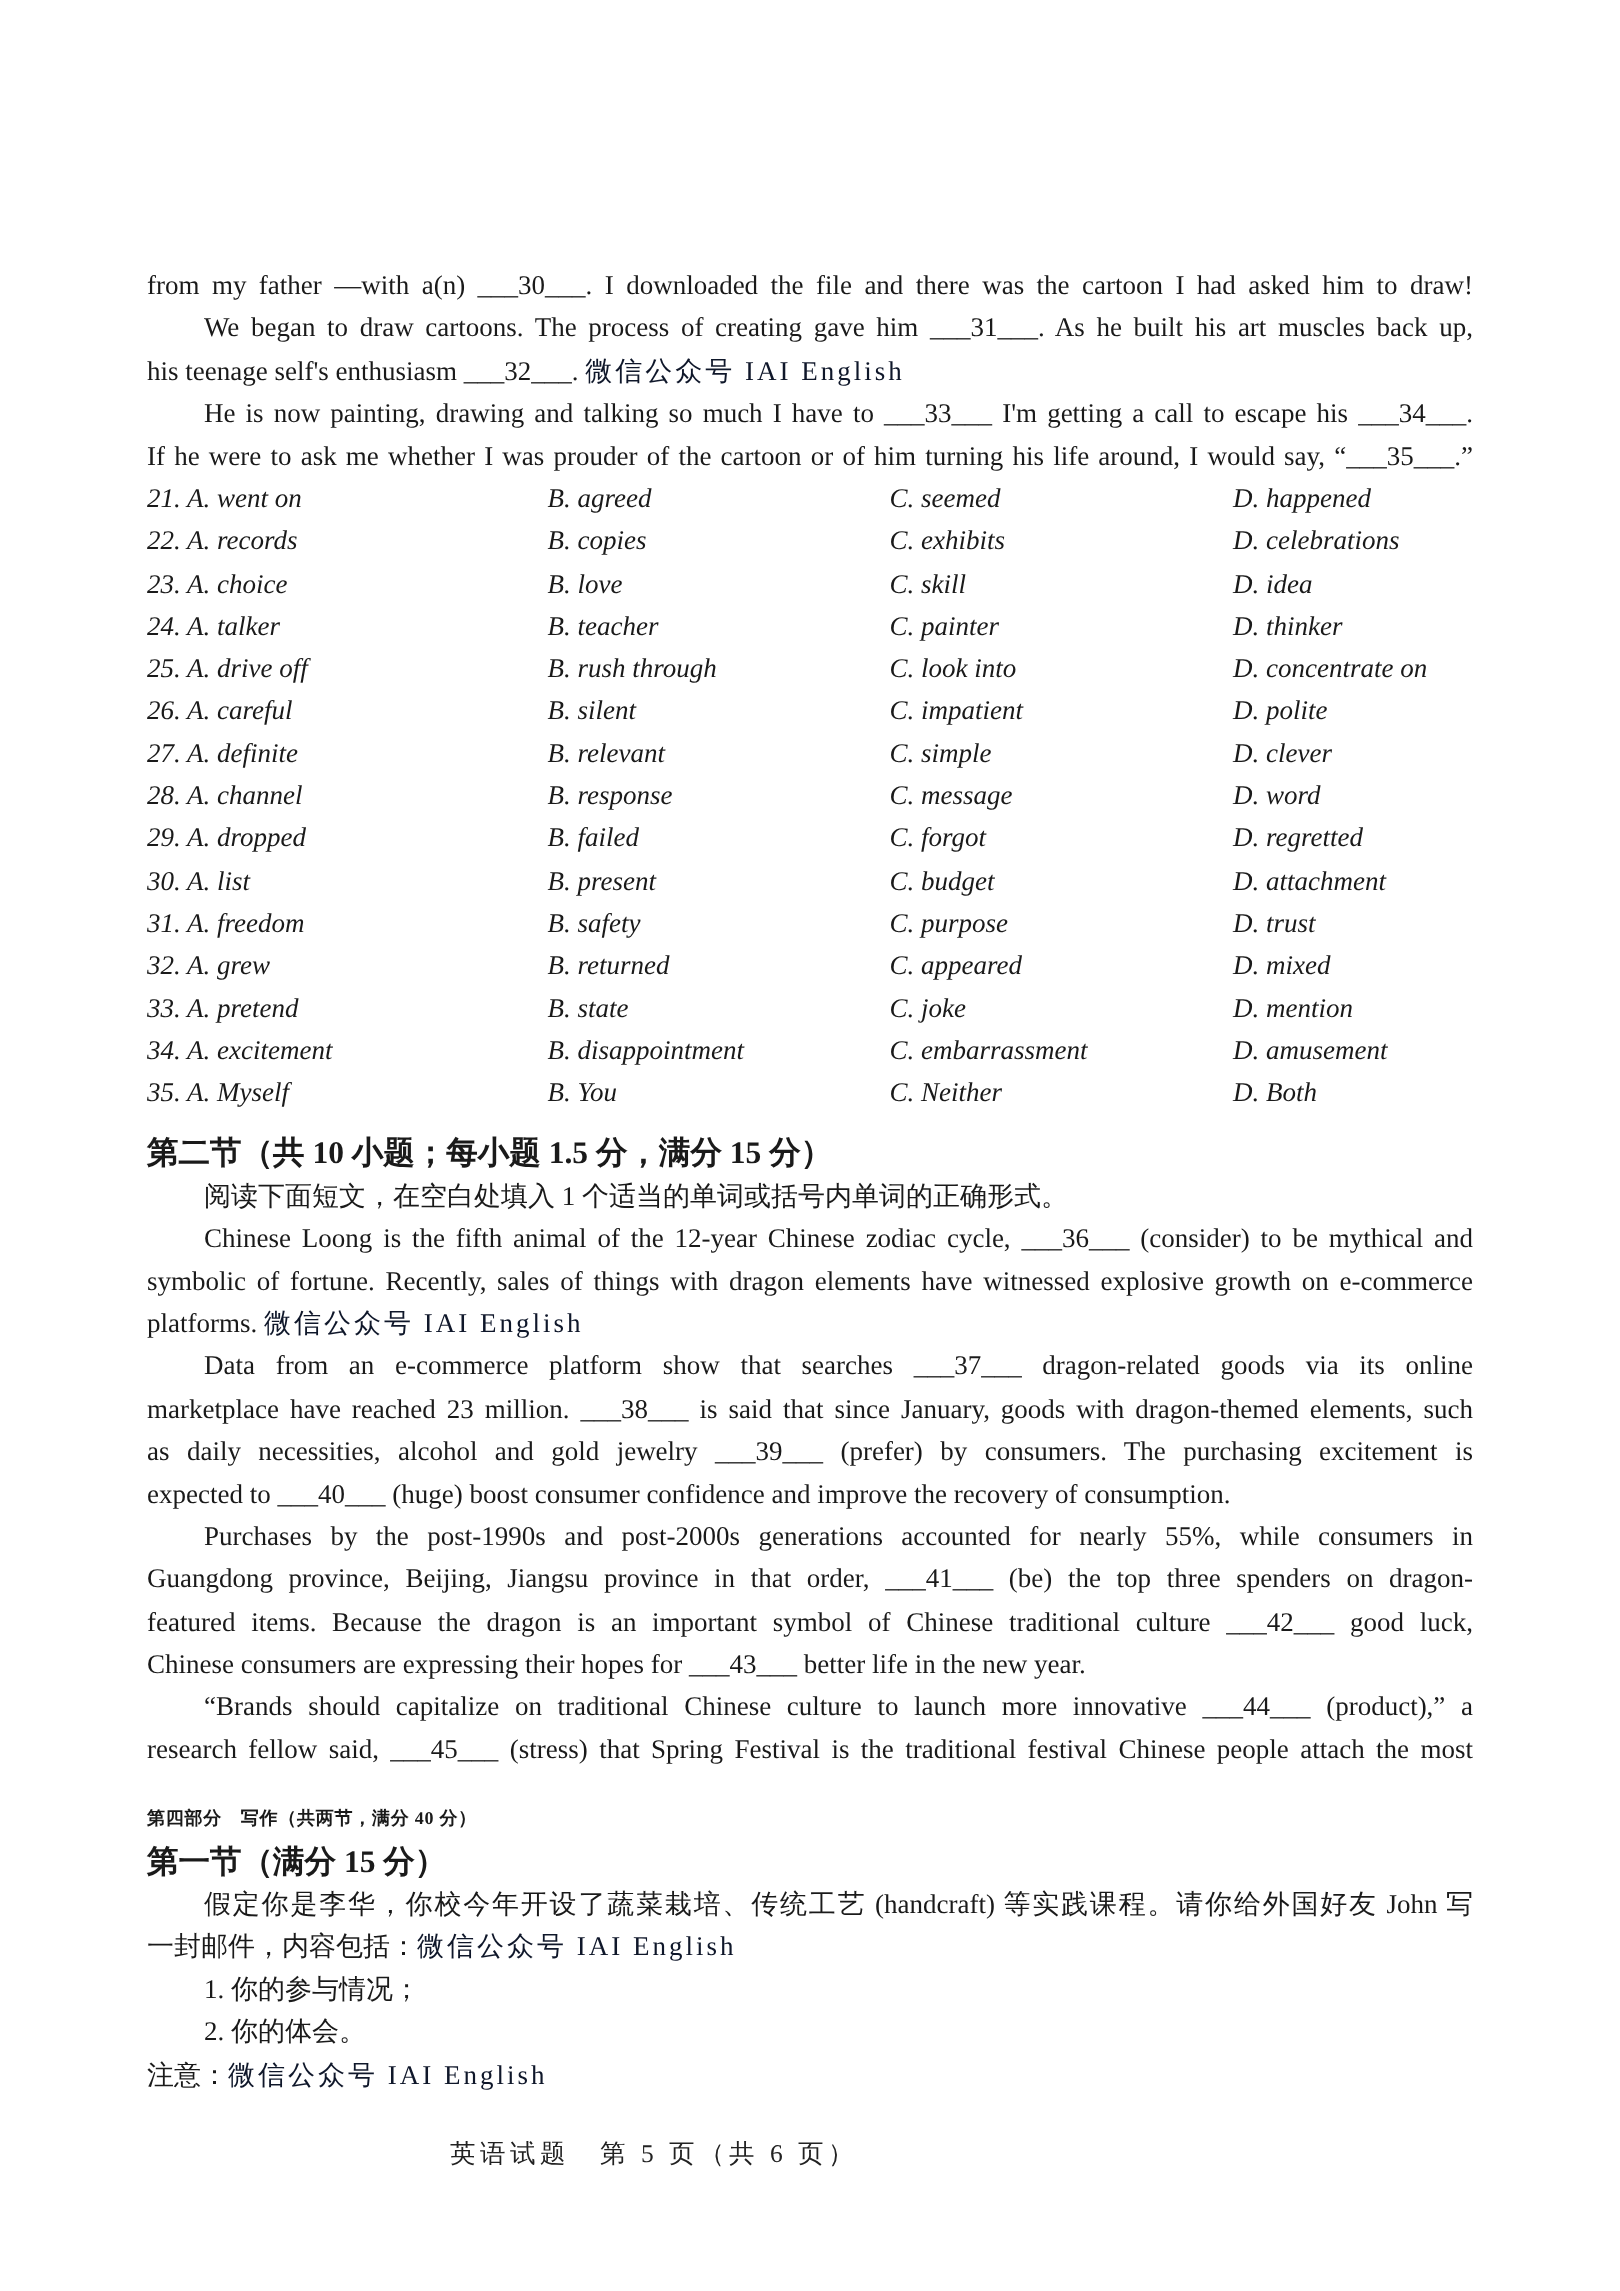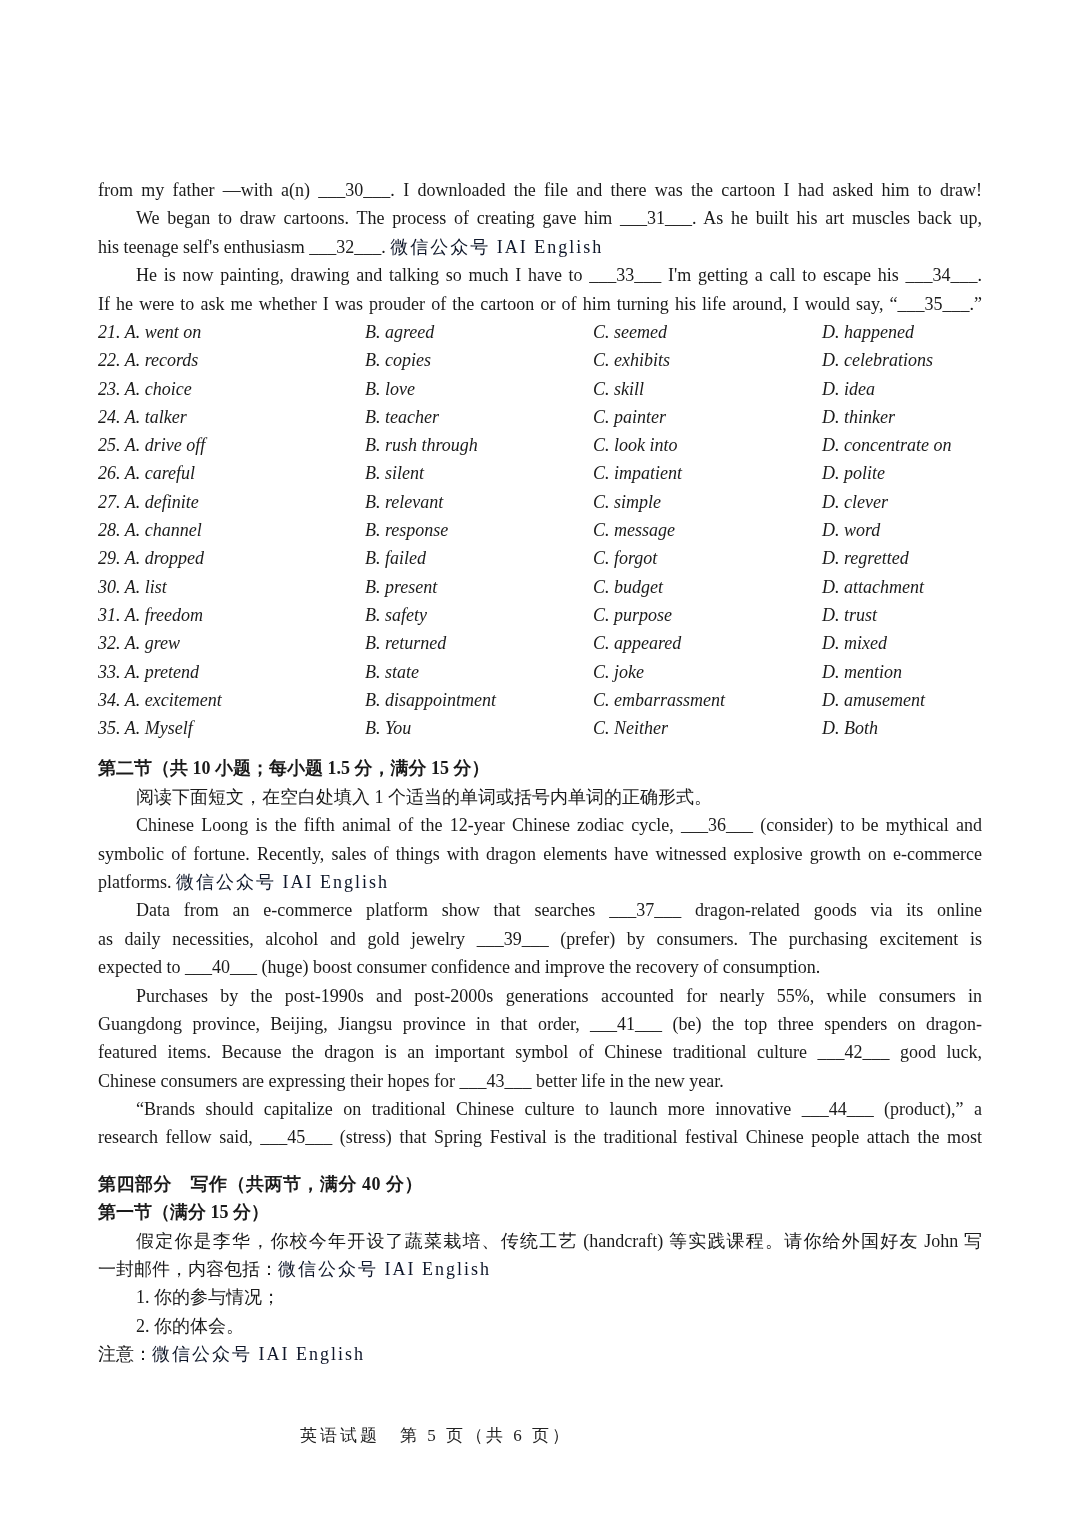--- a/index.html
+++ b/index.html
@@ -8,22 +8,22 @@
     font-family: "Liberation Serif", "DejaVu Serif", serif;
     color: #1a1a1a;
   }
   .page { position: absolute; left: 98px; top: 132px; width: 884px; margin-top: 44px; }
   .line { font-size: 18px; line-height: 28.4px; height: 28.4px; white-space: nowrap; }
   .justify { text-align: justify; text-align-last: justify; white-space: normal; }
   .indent { padding-left: 38px; }
   .wm { color: #0f172a; letter-spacing: 2px; }
   .opts { display: grid; grid-template-columns: 267px 228px 229px 160px; font-style: italic; }
   .opts .line { height: 28.3px; line-height: 28.3px; }
-  .sec-title { font-weight: bold; font-size: 18px; }
-  .part-title { font-weight: bold; font-size: 18px; letter-spacing: 0.5px; }
+  .sec-title { font-weight: bold; font-size: 21px; }
+  .part-title { font-weight: bold; font-size: 12px; letter-spacing: 0.5px; }
   .footer {
     position: absolute; left: 0; width: 872px; top: 1424px;
     text-align: center; font-size: 17px; letter-spacing: 3px; color: #222;
   }
   .gap-s { height: 12px; }
   .gap-m { height: 18px; }
 </style>
 </head>
 <body>
 
@@ -118,20 +118,21 @@
 
   <div>
     <div class="line sec-title">第二节（共 10 小题；每小题 1.5 分，满分 15 分）</div>
     <div class="line indent">阅读下面短文，在空白处填入 1 个适当的单词或括号内单词的正确形式。</div>
 
     <div class="line justify indent">Chinese Loong is the fifth animal of the 12-year Chinese zodiac cycle, ___36___ (consider) to be mythical and</div>
     <div class="line justify">symbolic of fortune. Recently, sales of things with dragon elements have witnessed explosive growth on e-commerce</div>
     <div class="line"><span>platforms.</span> <span class="wm">微信公众号 IAI English</span></div>
 
     <div class="line justify indent">Data from an e-commerce platform show that searches ___37___ dragon-related goods via its online</div>
+    <div class="line justify">marketplace have reached 23 million. ___38___ is said that since January, goods with dragon-themed elements, such</div>
     <div class="line justify">as daily necessities, alcohol and gold jewelry ___39___ (prefer) by consumers. The purchasing excitement is</div>
     <div class="line">expected to ___40___ (huge) boost consumer confidence and improve the recovery of consumption.</div>
 
     <div class="line justify indent">Purchases by the post-1990s and post-2000s generations accounted for nearly 55%, while consumers in</div>
     <div class="line justify">Guangdong province, Beijing, Jiangsu province in that order, ___41___ (be) the top three spenders on dragon-</div>
     <div class="line justify">featured items. Because the dragon is an important symbol of Chinese traditional culture ___42___ good luck,</div>
     <div class="line">Chinese consumers are expressing their hopes for ___43___ better life in the new year.</div>
 
     <div class="line justify indent">“Brands should capitalize on traditional Chinese culture to launch more innovative ___44___ (product),” a</div>
     <div class="line justify">research fellow said, ___45___ (stress) that Spring Festival is the traditional festival Chinese people attach the most</div>

